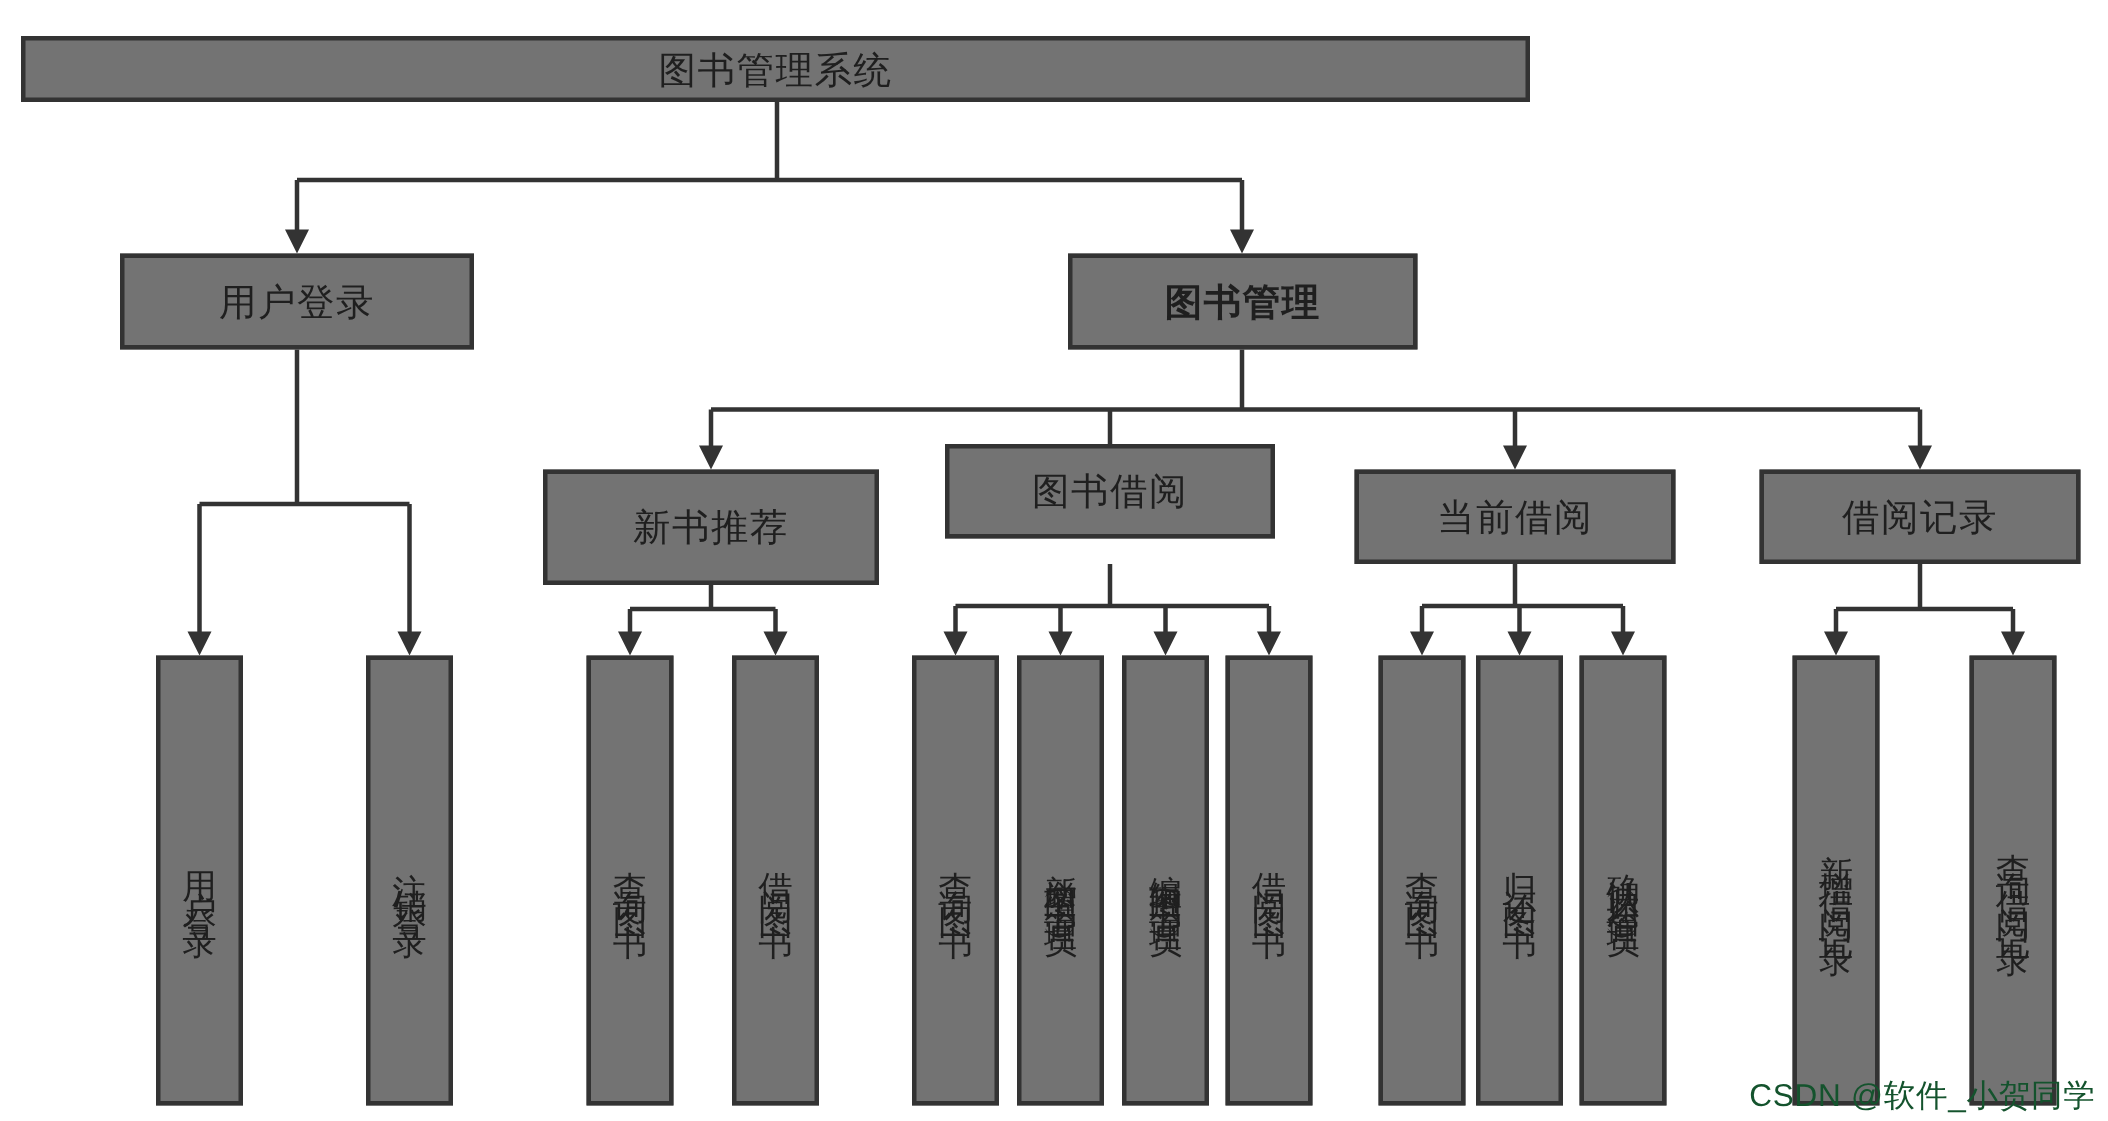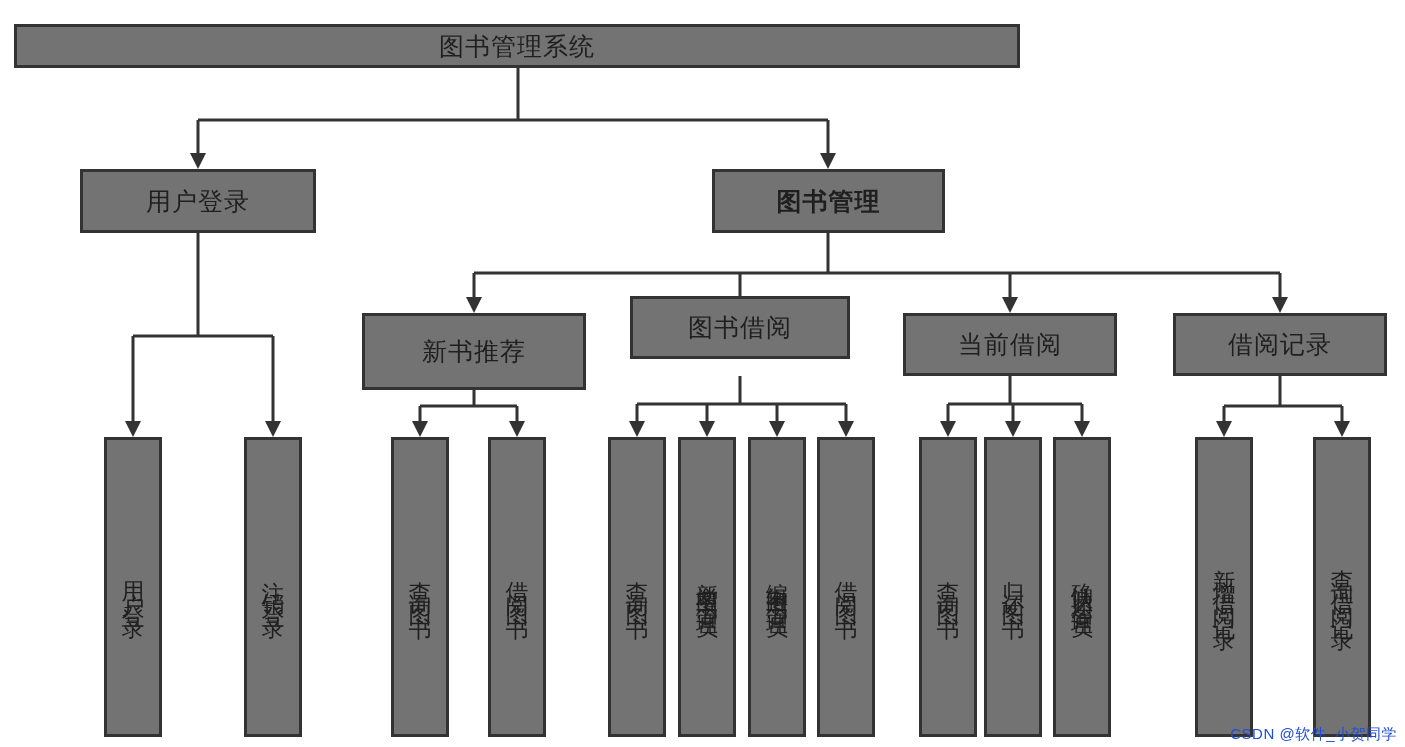--- a/index.html
+++ b/index.html
@@ -46,22 +46,22 @@
     line-height: 1;
   }
   .node.leaf.long .lbl {
     font-size: 22px;
     letter-spacing: 5px;
   }
   #watermark {
     position: absolute;
     right: 8px;
     bottom: 3px;
-    font-size: 15px;
-    color: #1d4ed8;
+    font-size: 21px;
+    color: #14532d;
     letter-spacing: 0.5px;
     z-index: 6;
     white-space: nowrap;
   }
 </style>
 </head>
 <body>
 
 <div id="canvas">
 

